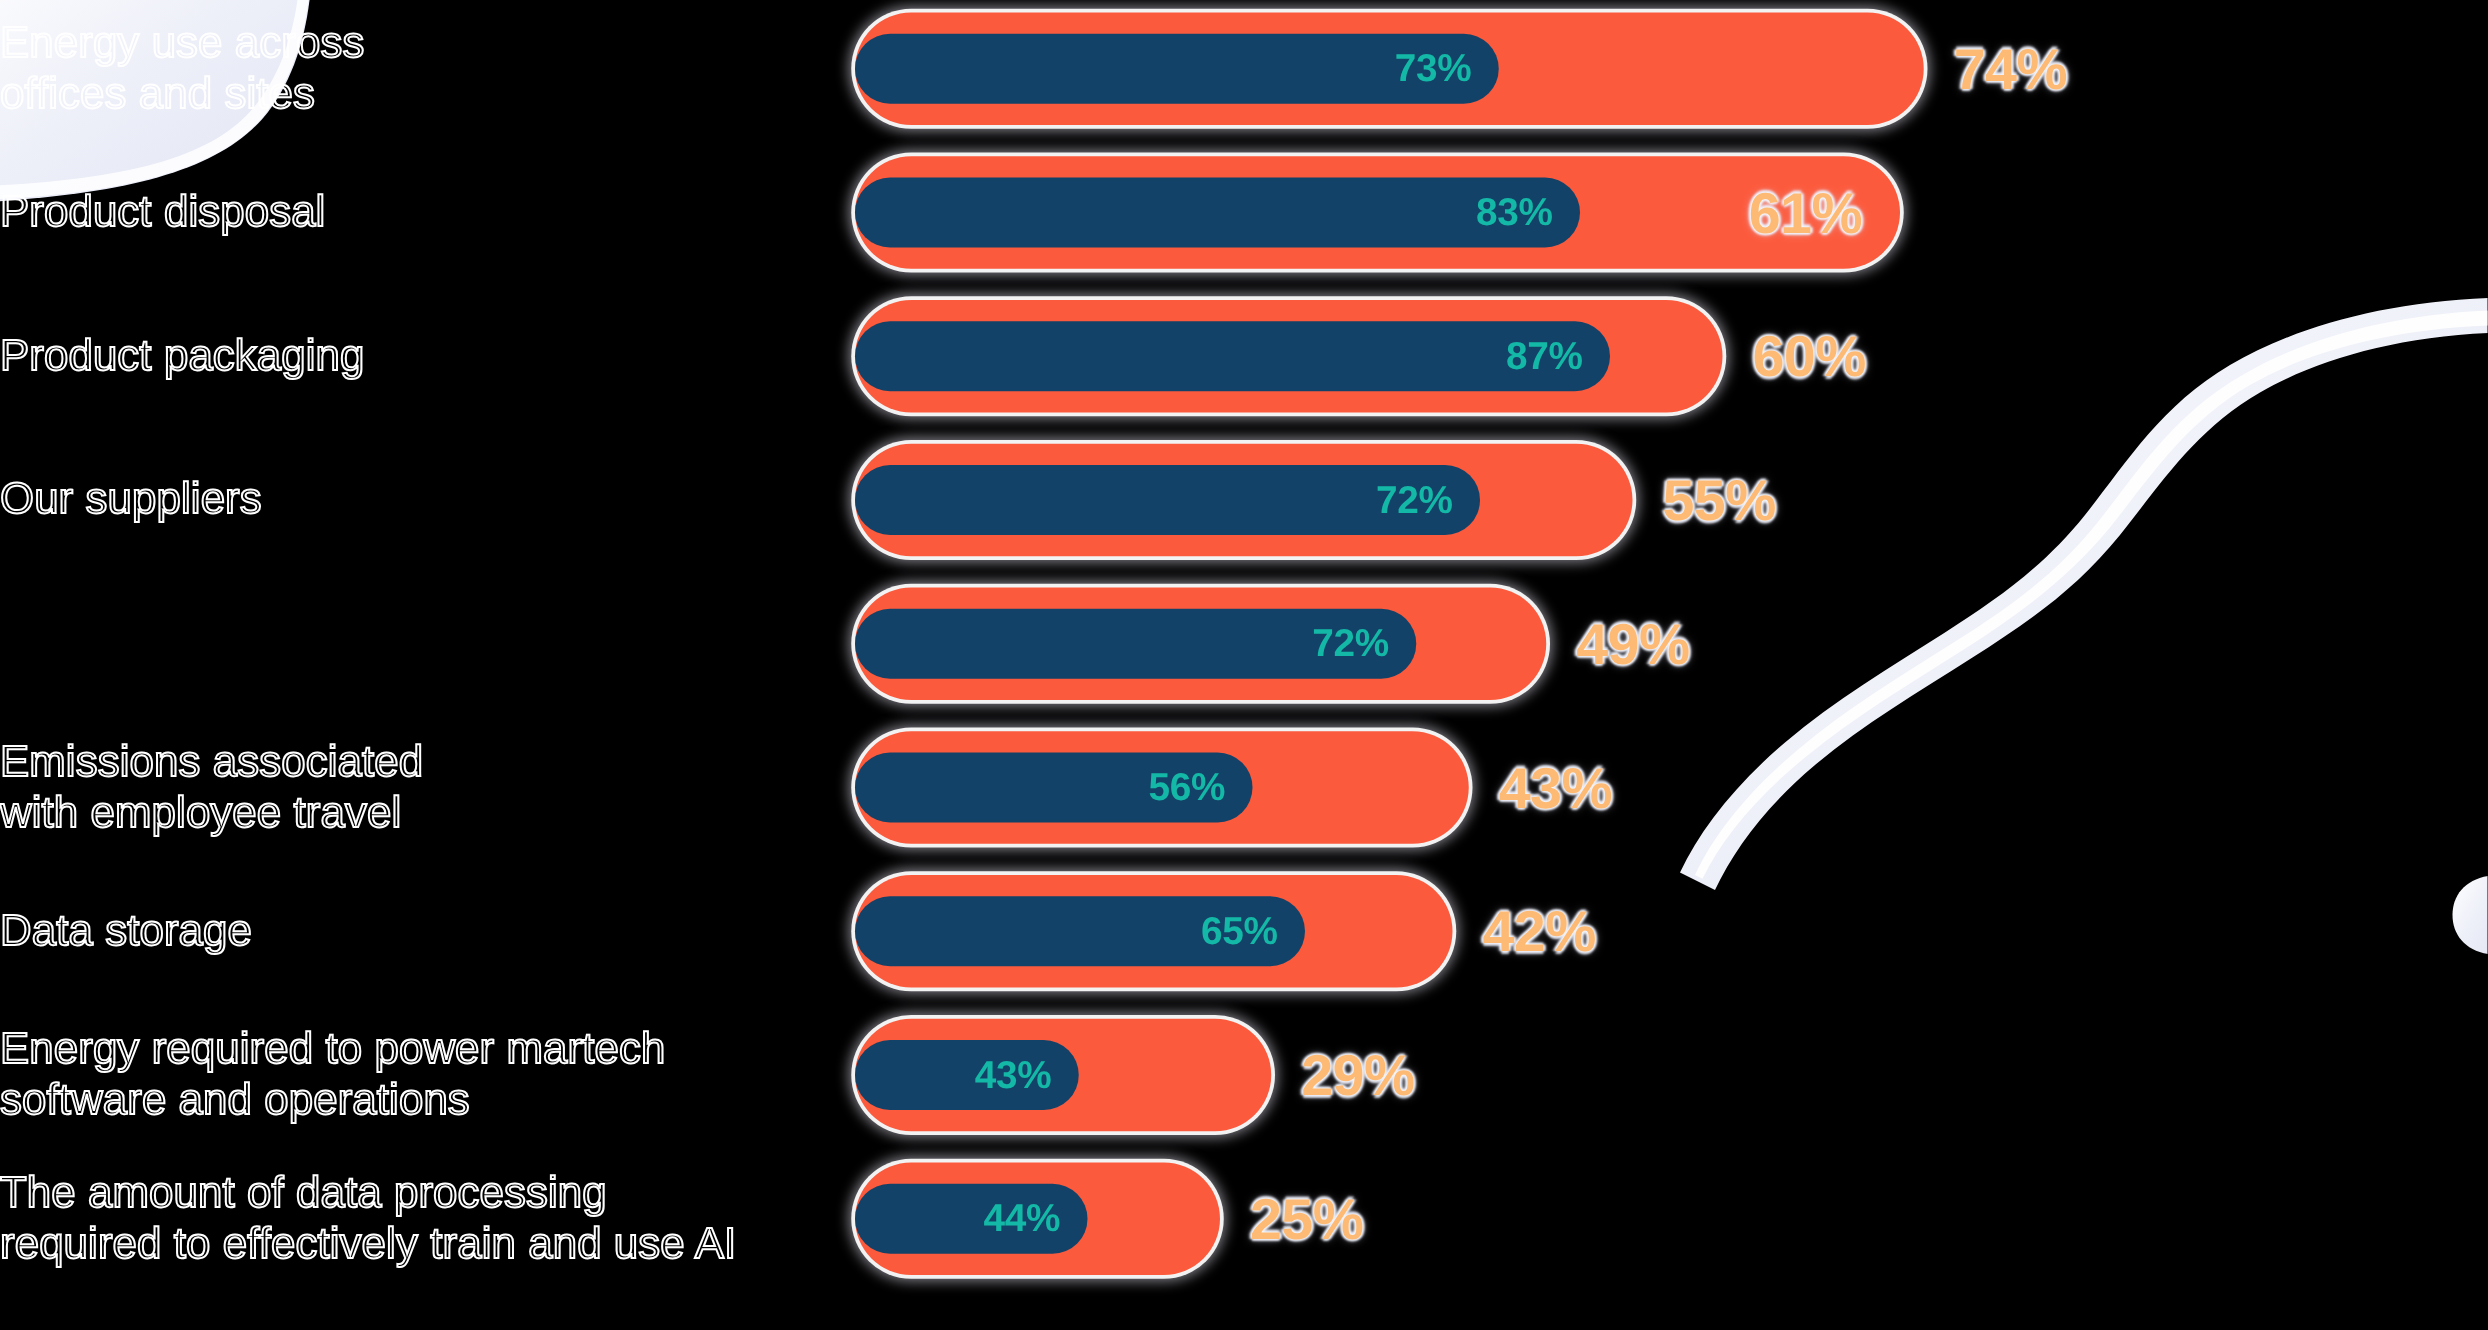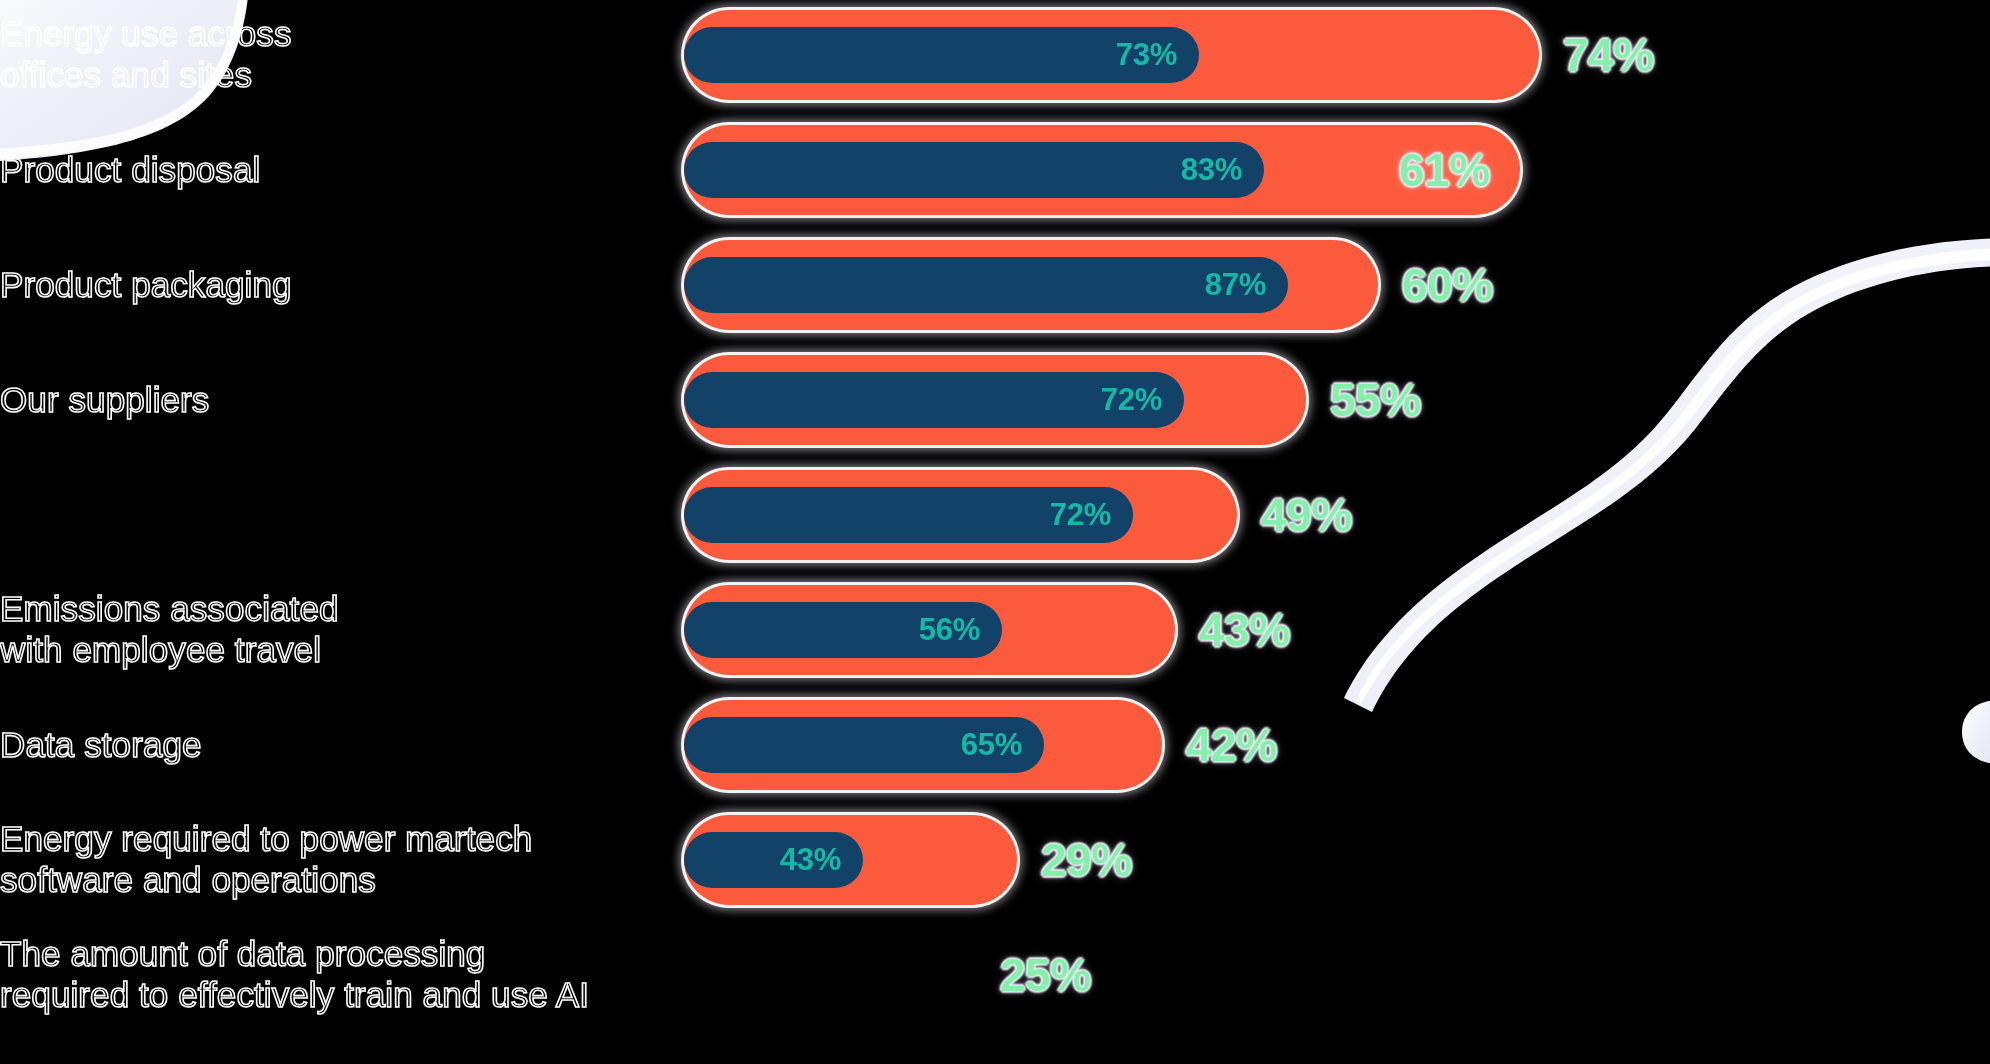--- a/index.html
+++ b/index.html
@@ -53,21 +53,21 @@
   .inner-val{
     color:#14b8a6;
     font-weight:700;
     font-size:31px;
     letter-spacing:-0.3px;
     padding-right:22px;
     white-space:nowrap;
   }
   .outer-val{
     position:absolute;top:50%;transform:translateY(-50%);
-    color:#86efac;
+    color:#fdba74;
     font-weight:700;
     font-size:46px;
     letter-spacing:-0.5px;
     white-space:nowrap;
     text-shadow:
       0 0 2px rgba(255,255,255,.95),
       2px 0 2px rgba(236,238,250,.9),
       -2px 0 2px rgba(236,238,250,.9),
       0 2px 2px rgba(236,238,250,.9),
       0 -2px 2px rgba(236,238,250,.9),
@@ -223,18 +223,23 @@
           </div>
         </div>
         <span class="outer-val" style="left:357px;">29%</span>
       </div>
     </div>
 
     <div class="row" style="top:930px;">
       <div class="row-label">The amount of data processing
 required to effectively train and use AI</div>
       <div class="bars">
+        <div class="bar-outer" style="width:292px;">
+          <div class="bar-inner" style="width:186px;">
+            <span class="inner-val">44%</span>
+          </div>
+        </div>
         <span class="outer-val" style="left:316px;">25%</span>
       </div>
     </div>
 
   </div>
 </div>
 
 </body></html>

